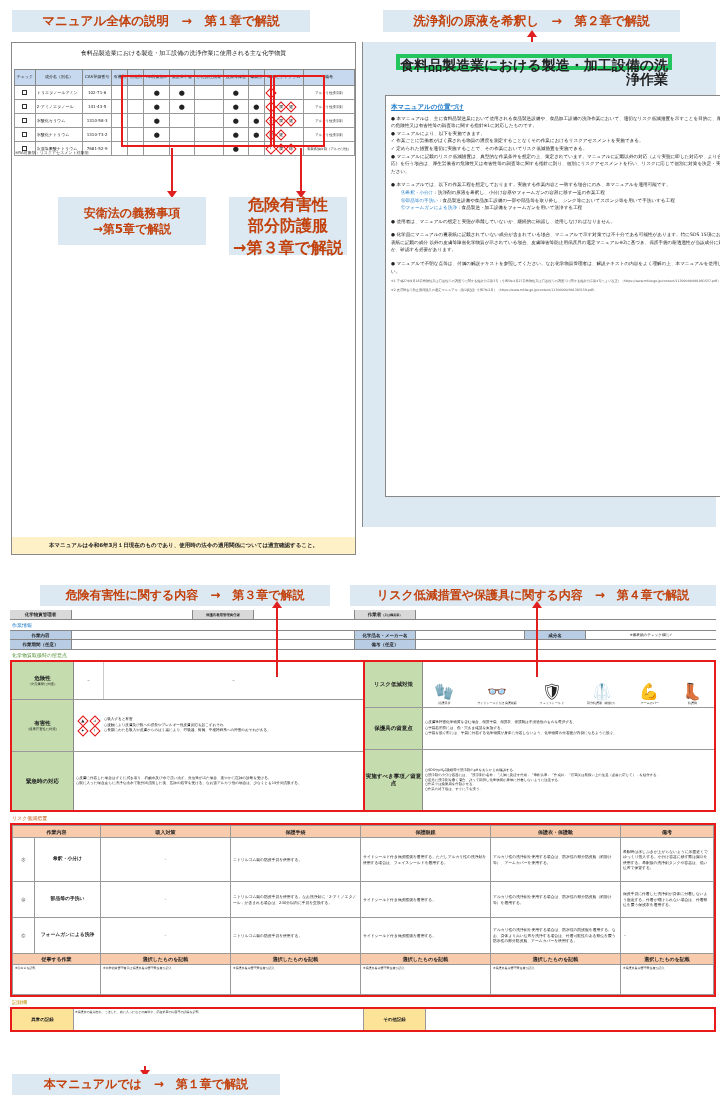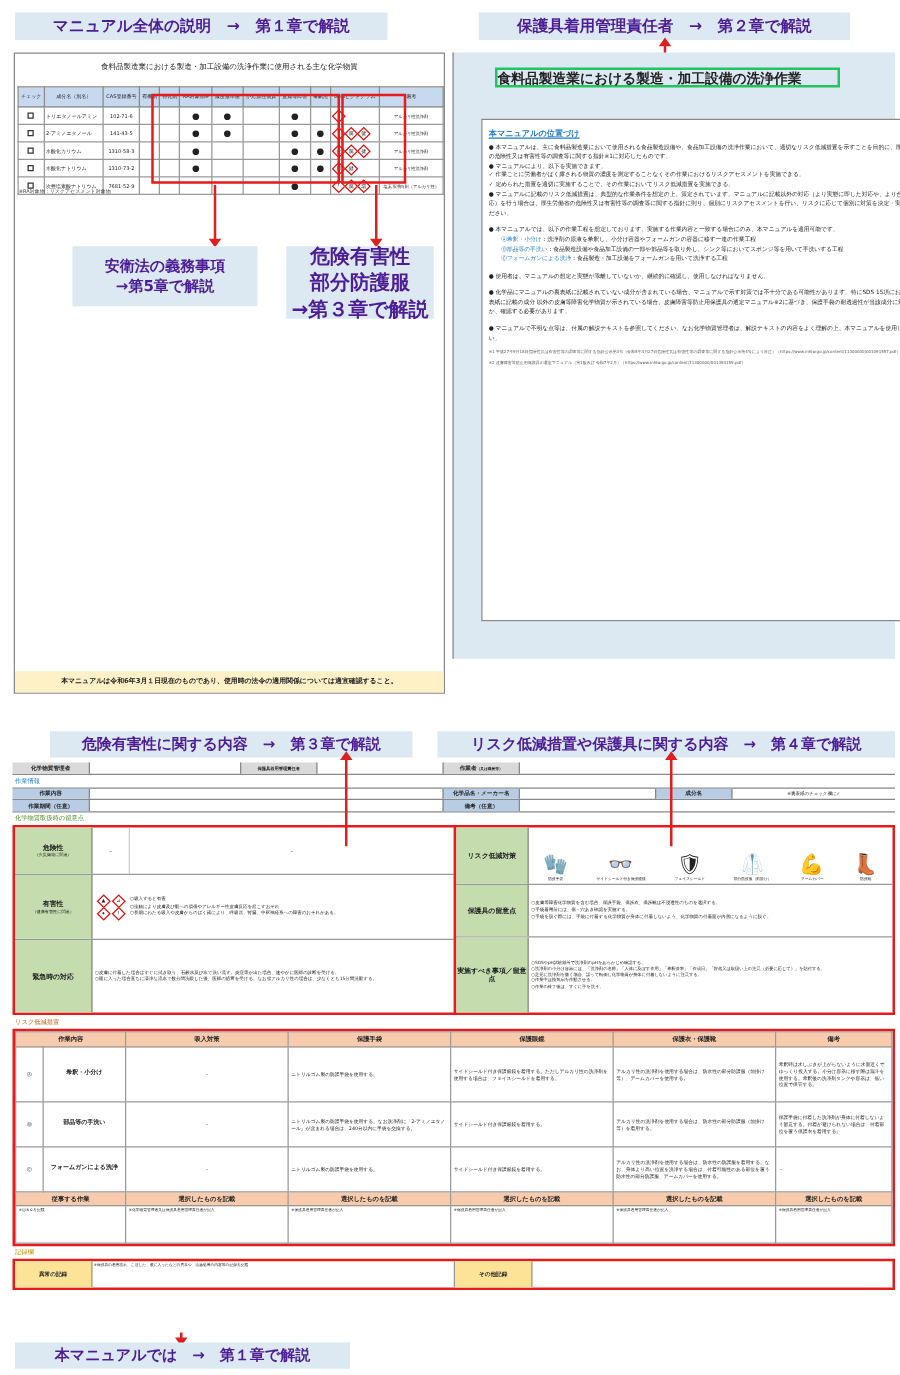--- a/index.html
+++ b/index.html
@@ -1,17 +1,17 @@
 <!DOCTYPE html>
 <html><head>
 <meta charset="utf-8">
 <style>
 *{box-sizing:border-box;margin:0;padding:0}
 body{width:720px;height:1100px;background:#fff;font-family:"DejaVu Sans",sans-serif;position:relative;overflow:hidden;color:#222}
-.callout{position:absolute;background:#dce9f3;color:#4c1d95;font-weight:bold;text-align:center;display:flex;align-items:center;justify-content:center;flex-direction:column;line-height:1.35}
+.callout{position:absolute;background:#dce9f3;color:#c2410c;font-weight:bold;text-align:center;display:flex;align-items:center;justify-content:center;flex-direction:column;line-height:1.35}
 .arrow-v{position:absolute;width:2px;background:#e02020}
 .arrow-v::after{content:"";position:absolute;left:-4px;border-left:5px solid transparent;border-right:5px solid transparent}
 .arrow-down::after{bottom:-6px;border-top:7px solid #e02020}
 .arrow-up::after{top:-6px;border-bottom:7px solid #e02020}
 .redbox{position:absolute;border:2.5px solid #e81a1a;pointer-events:none}
 
 .p1left{position:absolute;left:11px;top:42px;width:345px;height:513px;border:1px solid #888;background:#fff}
 .p1left .ttl{font-size:6px;text-align:center;margin-top:6px}
 table{border-collapse:collapse}
 .chem{position:absolute;left:2px;top:26px;width:341px;font-size:4px}
@@ -19,21 +19,21 @@
 .chem td{border:1px solid #999;height:14px;text-align:center;padding:0 1px}
 .chem td.nm{text-align:left}
 .chk{display:inline-block;width:5px;height:5px;border:0.6px solid #333}
 .dot{font-size:7px}
 .ghs{display:inline-block;width:8px;height:8px;border:1px solid #e01010;transform:rotate(45deg);margin:0 1px;background:#fff;font-size:4px;line-height:6px;text-align:center}
 .ghs span{display:inline-block;transform:rotate(-45deg)}
 .note{position:absolute;left:3px;top:107px;font-size:4px;color:#444}
 .footer-note{position:absolute;left:0;bottom:0;width:100%;height:17px;background:#fef1c8;font-size:5.5px;font-weight:bold;text-align:center;line-height:17px}
 
 .p1right{position:absolute;left:362px;top:42px;width:354px;height:485px;background:#dce9f3;border-left:1px solid #888}
-.p1right .htitle{position:absolute;left:33px;top:12px;width:276px;height:16px;font-size:11px;font-weight:bold;text-align:left;line-height:14px;border:2px solid #22c55e;background:#dce9f3}
+.p1right .htitle{position:absolute;left:33px;top:12px;width:276px;height:16px;font-size:14px;font-weight:bold;text-align:right;line-height:14px;border:4px solid #22c55e;background:#dce9f3}
 .p1right .subtitle{position:absolute;left:0;width:100%;top:33px;text-align:center;font-weight:bold;font-size:9px}
 .inner{position:absolute;left:22px;top:53px;width:364px;height:402px;background:#fff;border:1px solid #888;padding:4px 5px;font-size:4.6px;line-height:1.65}
 .inner h3{color:#1f7ac8;font-size:6.5px;text-decoration:underline;margin:2px 0 2px}
 .inner p{margin:0}
 .inner .ind{padding-left:10px}
 .inner .sp{height:6px}
 .inner .blue{color:#1f7ac8}
 .inner .fn{font-size:3.2px;color:#555;line-height:1.5;margin-top:4px}
 
 .form{position:absolute;left:10px;top:610px;width:706px;font-size:4.5px}
@@ -47,21 +47,21 @@
 .risk th{background:#f8cbad;border:1px solid #999;font-size:5px;height:12px}
 .risk td{border:1px solid #999;font-size:3.8px;padding:1px 2px;vertical-align:middle;line-height:1.45}
 .risk td.c{text-align:center}
 .ppe-item{display:inline-flex;flex-direction:column;align-items:center;font-size:3px;margin:0 5px}
 .ppe-item i{display:block;font-style:normal;font-size:16px;line-height:18px}
 </style>
 </head>
 <body>
 
 <div class="callout" style="left:12px;top:10px;width:298px;height:22px;font-size:12.5px">マニュアル全体の説明　→　第１章で解説</div>
-<div class="callout" style="left:383px;top:10px;width:297px;height:22px;font-size:12.5px">保護具着用管理責任者　→　第２章で解説</div>
+<div class="callout" style="left:383px;top:10px;width:297px;height:22px;font-size:12.5px">洗浄剤の原液を希釈し　→　第２章で解説</div>
 <div class="arrow-v arrow-up" style="left:531px;top:36px;height:18px"></div>
 
 <div class="p1left">
   <div class="ttl">食料品製造業における製造・加工設備の洗浄作業に使用される主な化学物質</div>
   <table class="chem">
     <thead>
         <tr id="chemHead">
           <th>チェック</th>
           <th>成分名（別名）</th>
           <th>CAS登録番号</th>

